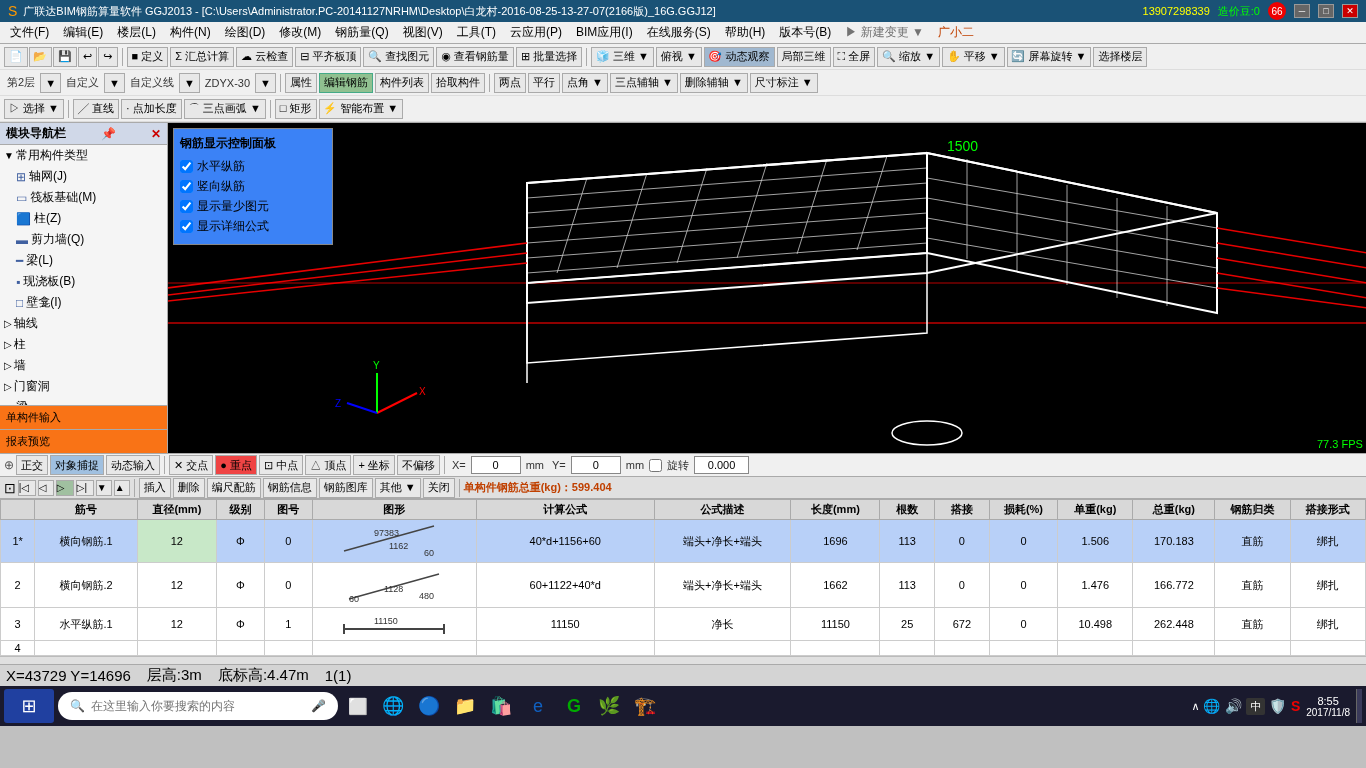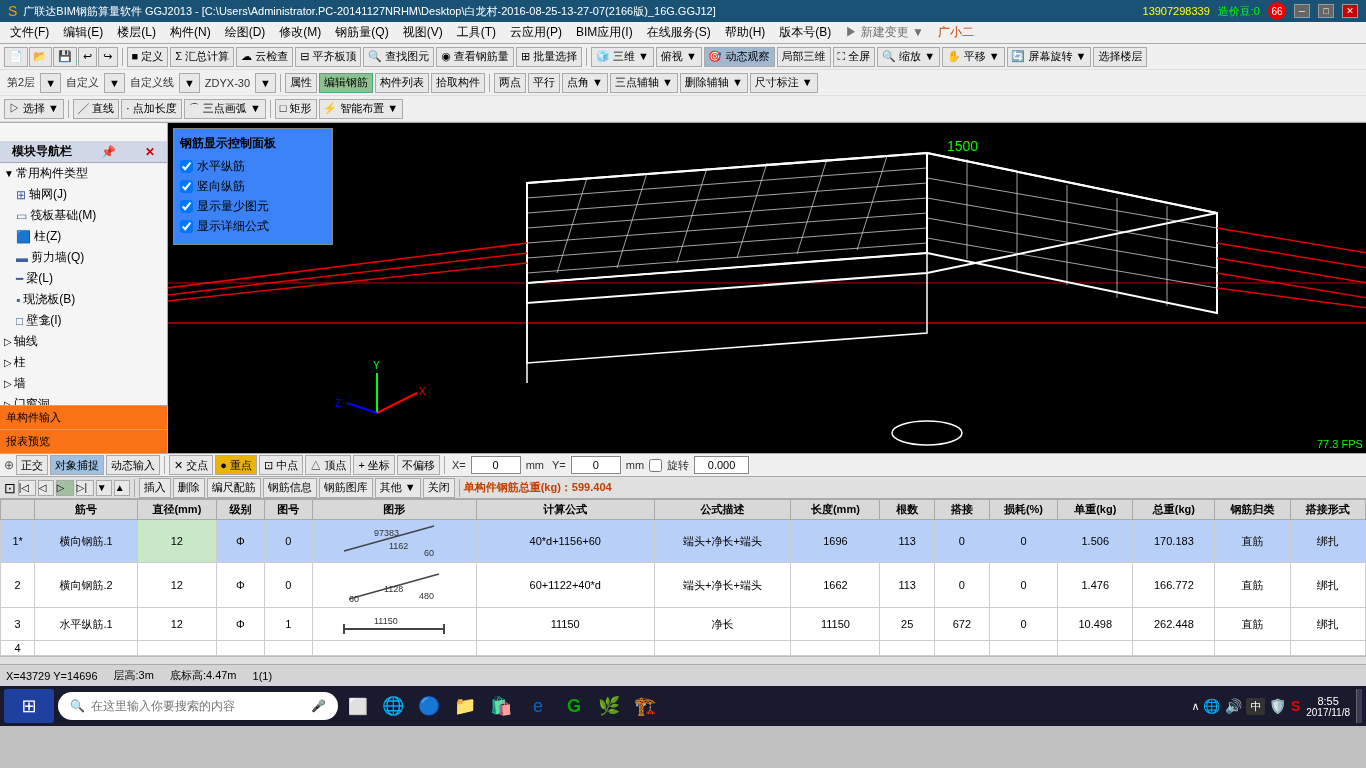--- a/index.html
+++ b/index.html
@@ -19,21 +19,21 @@
     .toolbar-row { height: 26px; display: flex; align-items: center; padding: 1px 4px; gap: 2px; border-bottom: 1px solid #ddd; }
     .tb-btn { padding: 1px 4px; background: #e8e8e8; border: 1px solid #aaa; cursor: pointer; font-size: 11px; white-space: nowrap; height: 20px; display: flex; align-items: center; }
     .tb-sep { width: 1px; height: 18px; background: #aaa; margin: 0 2px; }
     .tb-label { font-size: 11px; color: #333; padding: 0 3px; }
 
     
     #main-layout { display: flex; height: calc(768px - 22px - 22px - 78px - 22px); }
 
     
     #left-panel { width: 168px; background: #f5f5f5; border-right: 1px solid #aaa; display: flex; flex-direction: column; }
-    #panel-title { background: #d0d8e8; padding: 2px 12px; font-weight: bold; font-size: 12px; border-bottom: 1px solid #aaa; display: flex; justify-content: space-between; align-items: center; margin-top: 18px; }
+    #panel-title { background: #d0d8e8; padding: 2px 6px; font-weight: bold; font-size: 12px; border-bottom: 1px solid #aaa; display: flex; justify-content: space-between; align-items: center; }
     #panel-content { flex: 1; overflow-y: auto; }
     .tree-item { padding: 2px 4px; cursor: pointer; font-size: 12px; display: flex; align-items: center; }
     .tree-arrow { margin-right: 2px; font-size: 10px; }
     .tree-icon { margin-right: 3px; color: #4060a0; }
     .tree-indent { margin-left: 12px; }
 
     .panel-section { border-top: 1px solid #aaa; padding: 4px 6px; font-size: 11px; cursor: pointer; background: #f97316; }
 
     
     #viewport { flex: 1; background: #000; position: relative; overflow: hidden; }
@@ -55,21 +55,21 @@
     thead th { background: #d8d8d8; border: 1px solid #aaa; padding: 2px 4px; white-space: nowrap; text-align: center; position: sticky; top: 0; }
     tbody td { border: 1px solid #ccc; padding: 1px 4px; white-space: nowrap; text-align: center; }
     tbody tr:nth-child(1) { background: #e8f0ff; }
     tbody tr:nth-child(2) { background: #fff; }
     tbody tr:nth-child(3) { background: #fff; }
     tbody tr:nth-child(4) { background: #fff; }
     .row-selected { background: #b8d0f8 !important; }
     .cell-highlight { background: #c8e8c8; }
 
     
-    #status-bar { height: 22px; background: #d4d4d4; border-top: 1px solid #aaa; display: flex; align-items: center; padding: 0 6px; gap: 16px; font-size: 11px; }
+    #status-bar { height: 22px; background: #d4d4d4; border-top: 1px solid #aaa; display: flex; align-items: center; padding: 0 6px; gap: 16px; font-size: 15px; }
 
     
     #taskbar { height: 40px; background: #1a1a2e; display: flex; align-items: center; padding: 0 4px; gap: 4px; }
     #start-btn { width: 50px; height: 34px; background: #2040a0; border-radius: 3px; display: flex; align-items: center; justify-content: center; cursor: pointer; color: white; font-size: 18px; }
     #search-bar { flex: 0 0 280px; height: 28px; background: white; border-radius: 14px; display: flex; align-items: center; padding: 0 12px; gap: 6px; }
     #search-bar input { border: none; outline: none; flex: 1; font-size: 12px; }
     .taskbar-icon { width: 32px; height: 32px; display: flex; align-items: center; justify-content: center; cursor: pointer; border-radius: 4px; }
     #taskbar-right { margin-left: auto; display: flex; align-items: center; gap: 6px; color: white; font-size: 11px; }
     .sys-tray { display: flex; align-items: center; gap: 4px; }
     .time-display { text-align: center; }
@@ -340,21 +340,21 @@
   </div>
 </div>
 
 <div id="input-toolbar">
   <span style="font-size:12px; color:#555;">⊕</span>
   <div class="tb-btn">正交</div>
   <div class="tb-btn" style="background:#a0c0e0;">对象捕捉</div>
   <div class="tb-btn">动态输入</div>
   <div class="tb-sep"></div>
   <span class="tb-btn">✕ 交点</span>
-  <span class="tb-btn" style="background:#eab308;">● 重点</span>
+  <span class="tb-btn" style="background:#ef4444;">● 重点</span>
   <span class="tb-btn">⊡ 中点</span>
   <span class="tb-btn">△ 顶点</span>
   <span class="tb-btn">+ 坐标</span>
   <span class="tb-btn">不偏移</span>
   <div class="tb-sep"></div>
   <span class="tb-label">X=</span>
   <input type="text" value="0" style="width: 50px; height: 18px; border: 1px solid rgb(136, 136, 136); font-size: 11px; text-align: center;">
   <span class="tb-label">mm</span>
   <span class="tb-label">Y=</span>
   <input type="text" value="0" style="width: 50px; height: 18px; border: 1px solid rgb(136, 136, 136); font-size: 11px; text-align: center;">

